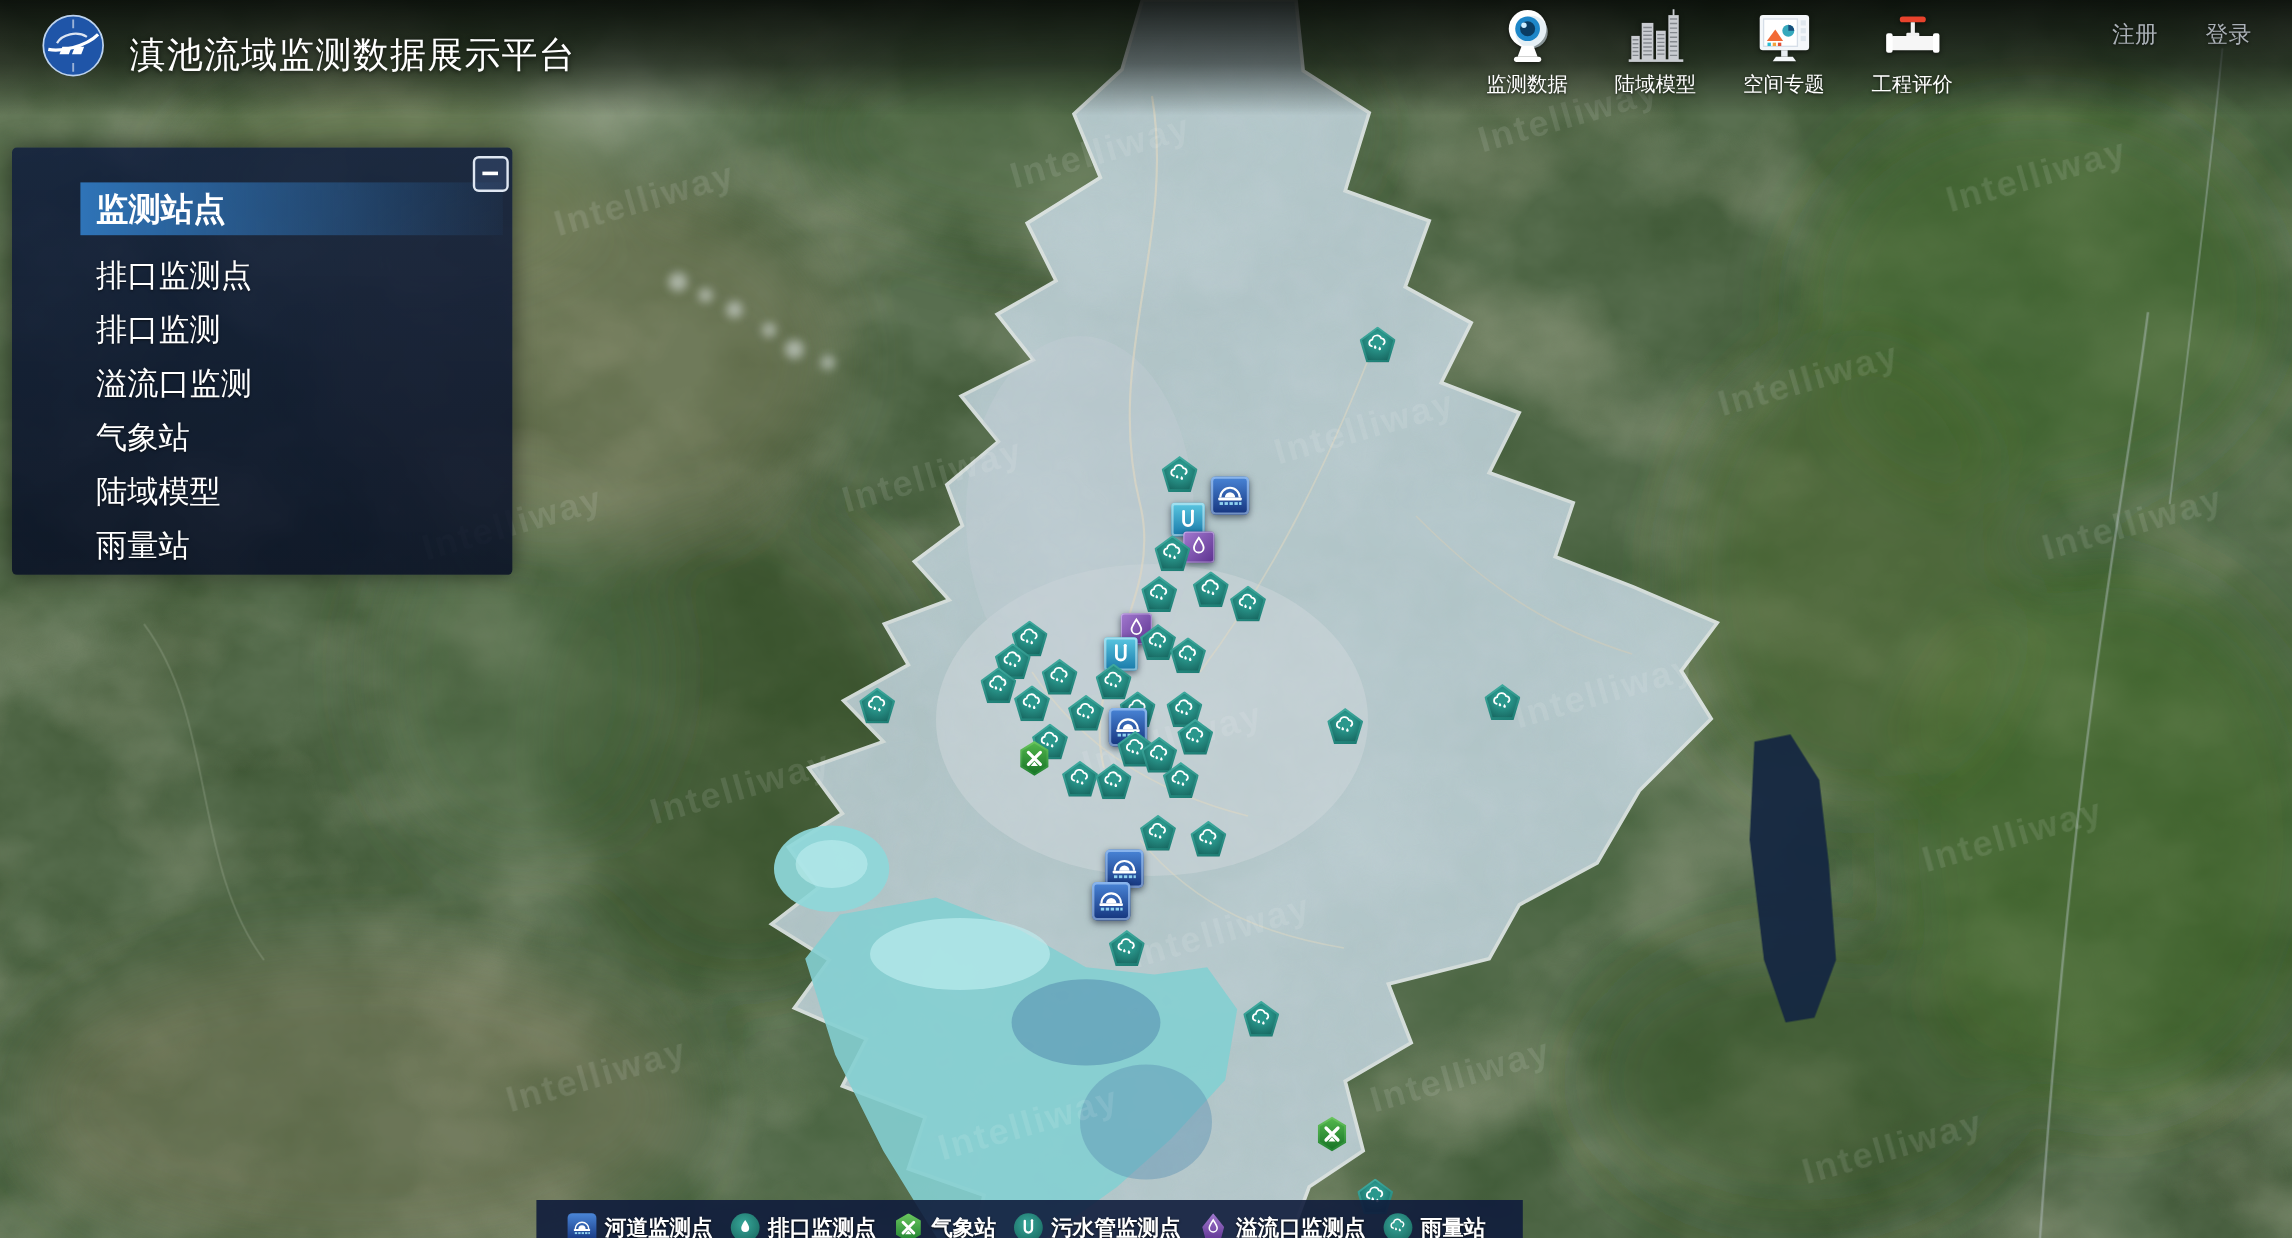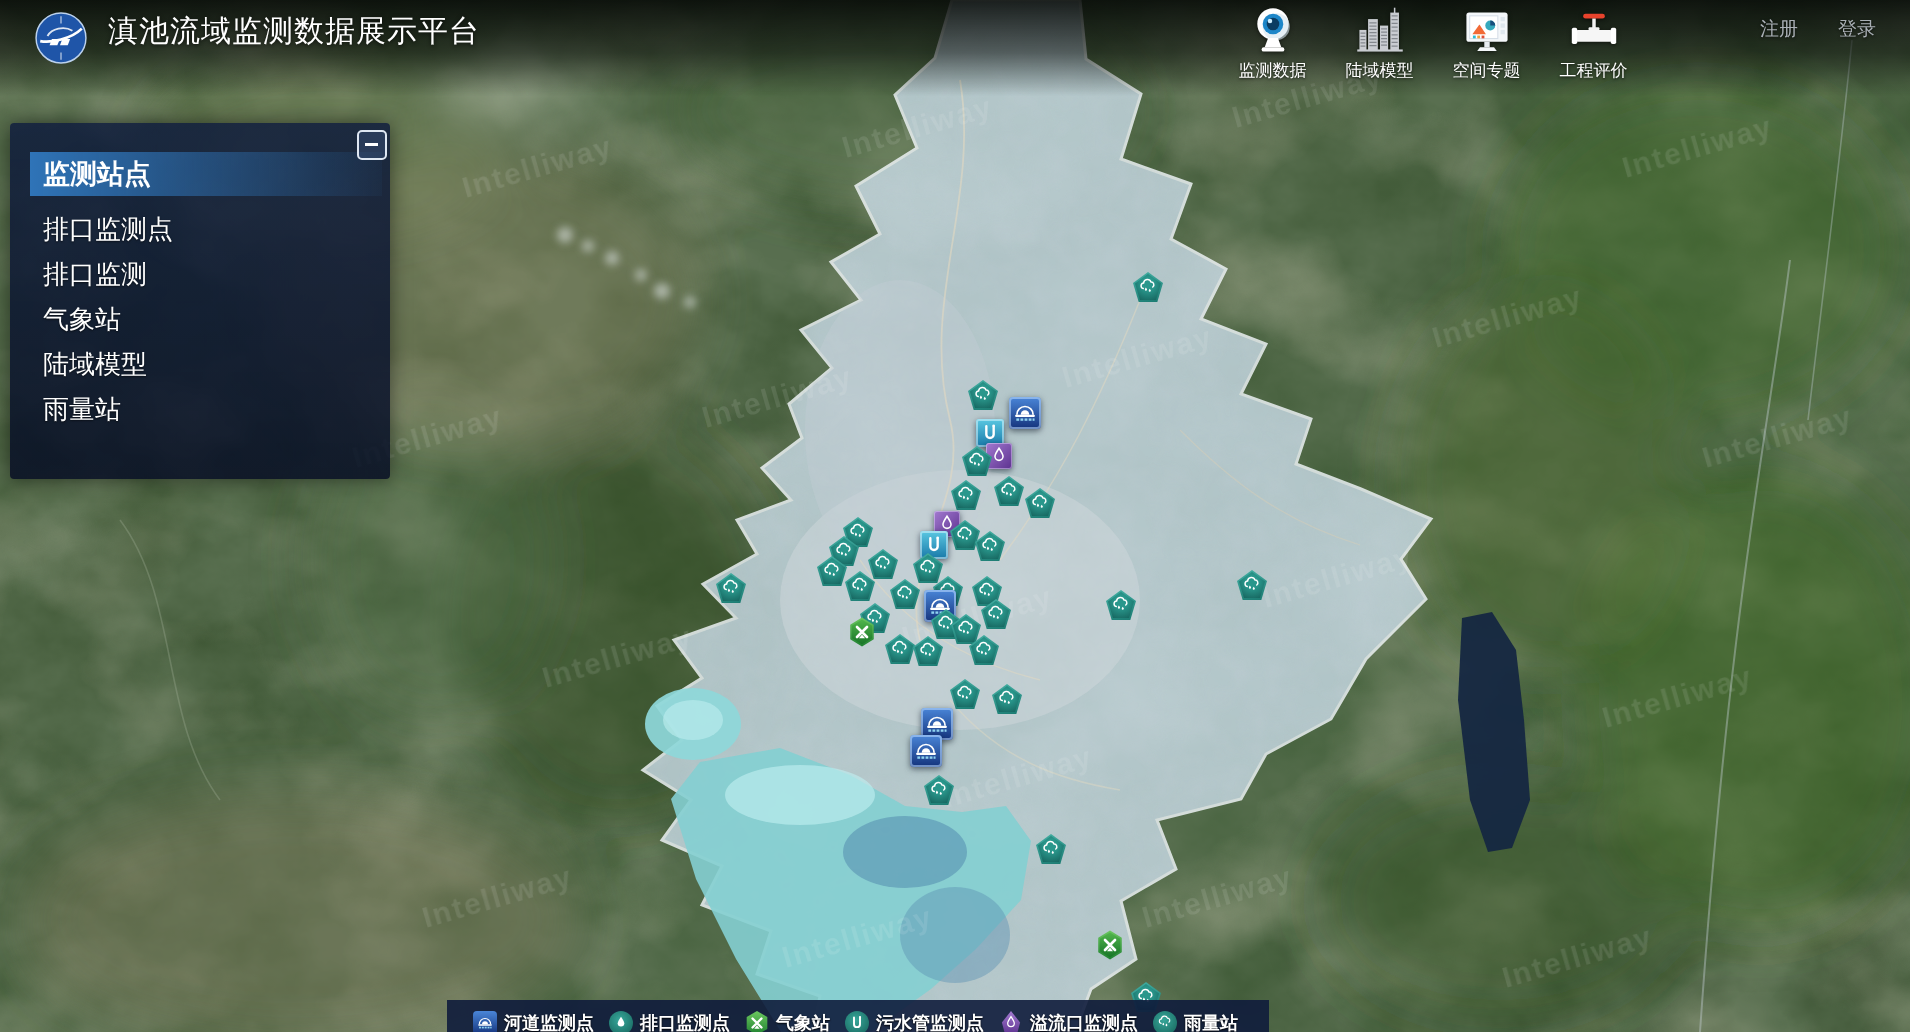--- a/index.html
+++ b/index.html
@@ -7,33 +7,33 @@
   #app{position:relative;width:1910px;height:1032px;overflow:hidden;
        font-family:"Liberation Sans","DejaVu Sans",sans-serif;background:#3a4f2c;}
   #terrain{position:absolute;left:0;top:0;z-index:0;}
   
   .wm{position:absolute;z-index:5;font-size:30px;font-weight:bold;letter-spacing:2px;
       color:rgba(255,255,255,0.10);transform:rotate(-16deg);white-space:nowrap;pointer-events:none;}
   
   #hdr{position:absolute;left:0;top:0;width:1910px;height:96px;z-index:30;
        background:linear-gradient(180deg,rgba(4,7,5,0.88) 0%,rgba(4,7,5,0.55) 55%,rgba(4,7,5,0) 100%);}
   #logo{position:absolute;left:34px;top:11px;width:54px;height:54px;}
-  #appTitle{position:absolute;left:108px;top:11px;font-size:30px;color:#fff;letter-spacing:1px;
+  #appTitle{position:absolute;left:108px;top:26px;font-size:30px;color:#fff;letter-spacing:1px;
        text-shadow:0 1px 4px rgba(0,0,0,.8);}
   #nav{position:absolute;left:1219px;top:5px;display:flex;}
   .nav-item{width:107px;display:flex;flex-direction:column;align-items:center;cursor:pointer;}
   .nav-icon{width:52px;height:52px;}
   .nav-icon svg{width:52px;height:52px;display:block;filter:drop-shadow(0 1px 2px rgba(0,0,0,.6));}
   .nav-label{margin-top:2px;font-size:17px;color:#fff;text-shadow:0 1px 3px rgba(0,0,0,.8);white-space:nowrap;text-align:center;}
   #auth{position:absolute;left:1760px;top:16px;display:flex;gap:40px;}
   .auth-link{font-size:19px;color:#aab0b6;cursor:pointer;text-shadow:0 1px 3px rgba(0,0,0,.7);}
   
   #sidebar{position:absolute;left:10px;top:123px;width:380px;height:356px;z-index:25;border-radius:4px;
        background:linear-gradient(180deg,rgba(13,26,60,0.83),rgba(6,13,36,0.85));
-       box-shadow:0 0 20px rgba(0,0,0,.5);}
+       box-shadow:0 0 20px rgba(0,0,0,.5);padding-left:37px;}
   #minBtn{position:absolute;top:7px;right:3px;width:26px;height:26px;border:2px solid #dfe7f2;border-radius:5px;
        background:rgba(70,95,140,.35);cursor:pointer;}
   #minBtn .bar{position:absolute;left:6px;top:11px;width:13px;height:3px;background:#fff;}
   #sbTitle{margin:29px 8px 0 20px;height:44px;line-height:44px;padding-left:13px;
        font-size:27px;font-weight:bold;color:#fff;
        background:linear-gradient(90deg,#2f74b8 0%,rgba(47,116,184,.55) 45%,rgba(47,116,184,.06) 100%);}
   #sbList{margin-top:11px;}
   .sb-item{height:45px;line-height:45px;padding-left:33px;font-size:26px;color:#fff;cursor:pointer;
        text-shadow:0 1px 2px rgba(0,0,0,.6);}
   
@@ -711,20 +711,21 @@
   </div>
 
   <div id="sidebar">
     <div id="minBtn">
         <div class="bar"></div>
       </div>
     <div id="sbTitle">监测站点</div>
     <div id="sbList">
         <div class="sb-item">排口监测点</div>
         <div class="sb-item">排口监测</div>
+        <div class="sb-item">溢流口监测</div>
         <div class="sb-item">气象站</div>
         <div class="sb-item">陆域模型</div>
         <div class="sb-item">雨量站</div>
       </div>
   </div>
 
   <div id="legend">
       <div class="lg-item">
         <span class="lg-ic lg-river">
           <span class="glyph"><svg viewBox="0 0 24 24">

